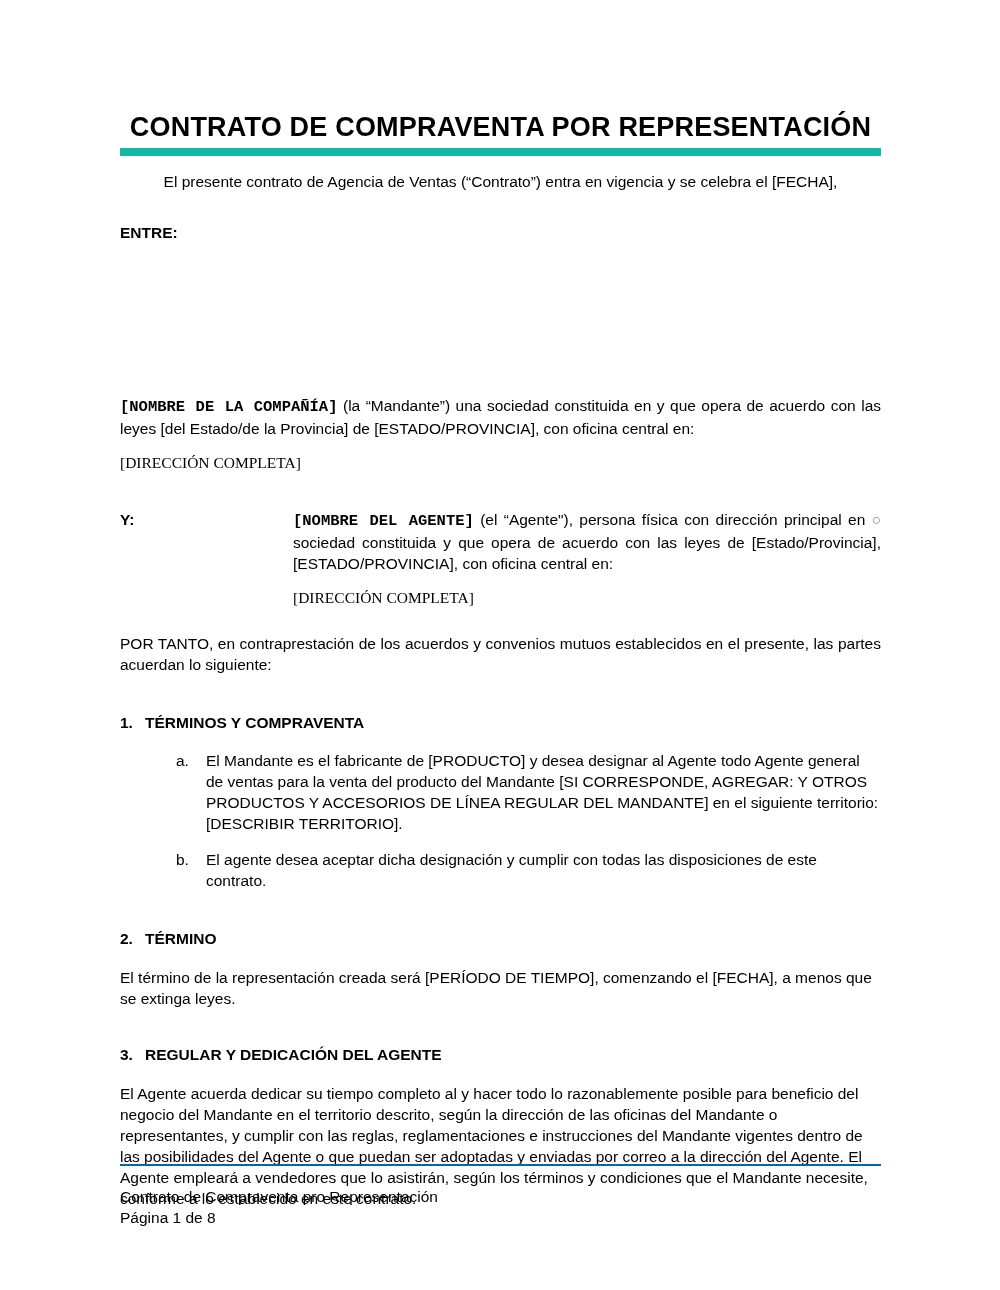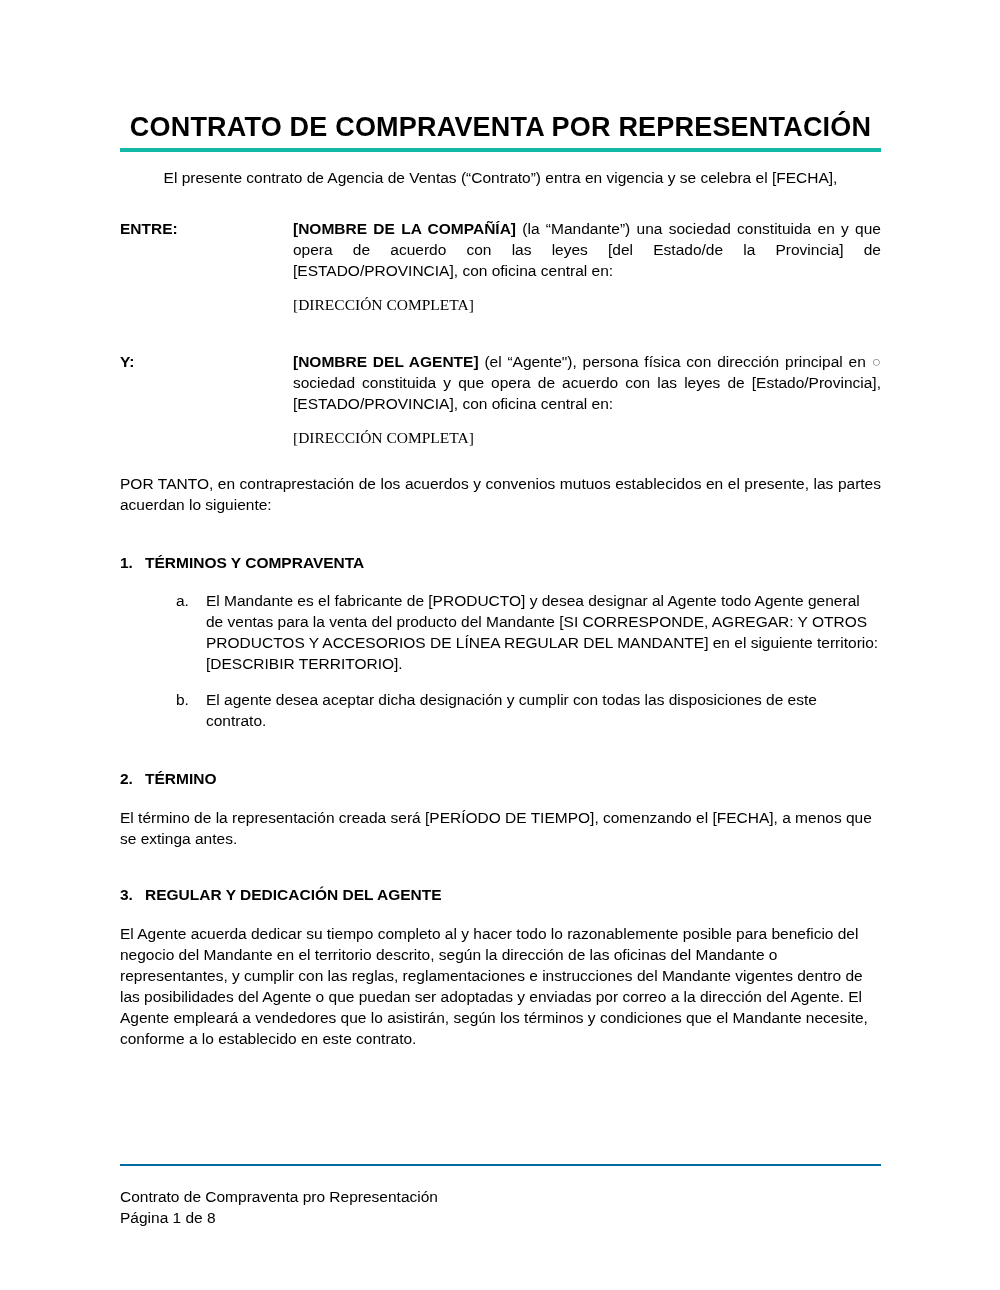--- a/index.html
+++ b/index.html
@@ -18,39 +18,39 @@
     position:absolute;
     left:120px;
     top:0;
     width:761px;
     font-size:15.5px;
     line-height:21px;
   }
   .title-block {
     margin-top:112px;
     padding-bottom:6px;
-    border-bottom:4px solid #14b8a6;
+    border-bottom:8px solid #14b8a6;
     text-align:center;
   }
   .doc-title {
     font-size:27px;
     line-height:30px;
     font-weight:700;
     letter-spacing:0.2px;
     white-space:nowrap;
   }
   .intro { margin-top:15px;text-align:center; }
 
   .party { display:flex; }
-  .party-entre { margin-top:30px; }
+  .party-entre { margin-top:30px;flex-direction:column; }
   .party-y { margin-top:36px; }
   .party-label { flex:0 0 173px; font-weight:700; }
   .party-text { flex:1; text-align:justify; }
   .party-address { margin-top:13px;font-family:Liberation Serif, serif; }
-  .bold { font-weight:700; }
+  .bold { font-weight:700;font-family:Liberation Mono, monospace; }
   .circle-icon { color:#7d7d7d; }
 
   .recital { margin-top:25px; text-align:justify; }
 
   .sec-heading { display:flex; font-weight:700; }
   .sec-num { flex:0 0 25px; }
   .mt-h1 { margin-top:37px; }
   .mt-h2 { margin-top:37px; }
   .mt-h3 { margin-top:35px; }
 
@@ -115,21 +115,21 @@
   <div class="list-item mt-li-b">
     <span class="li-marker">b.</span>
     <span class="li-text">El agente desea aceptar dicha designación y cumplir con todas las disposiciones de este contrato.</span>
   </div>
 
   <div class="sec-heading mt-h2">
     <span class="sec-num">2.</span>
     <span>TÉRMINO</span>
   </div>
 
-  <p class="sec-para">El término de la representación creada será [PERÍODO DE TIEMPO], comenzando el [FECHA], a menos que se extinga antes.</p>
+  <p class="sec-para">El término de la representación creada será [PERÍODO DE TIEMPO], comenzando el [FECHA], a menos que se extinga leyes.</p>
 
   <div class="sec-heading mt-h3">
     <span class="sec-num">3.</span>
     <span>REGULAR Y DEDICACIÓN DEL AGENTE</span>
   </div>
 
   <p class="sec-para">El Agente acuerda dedicar su tiempo completo al y hacer todo lo razonablemente posible para beneficio del negocio del Mandante en el territorio descrito, según la dirección de las oficinas del Mandante o representantes, y cumplir con las reglas, reglamentaciones e instrucciones del Mandante vigentes dentro de las posibilidades del Agente o que puedan ser adoptadas y enviadas por correo a la dirección del Agente. El Agente empleará a vendedores que lo asistirán, según los términos y condiciones que el Mandante necesite, conforme a lo establecido en este contrato.</p>
 
 </div>
 

